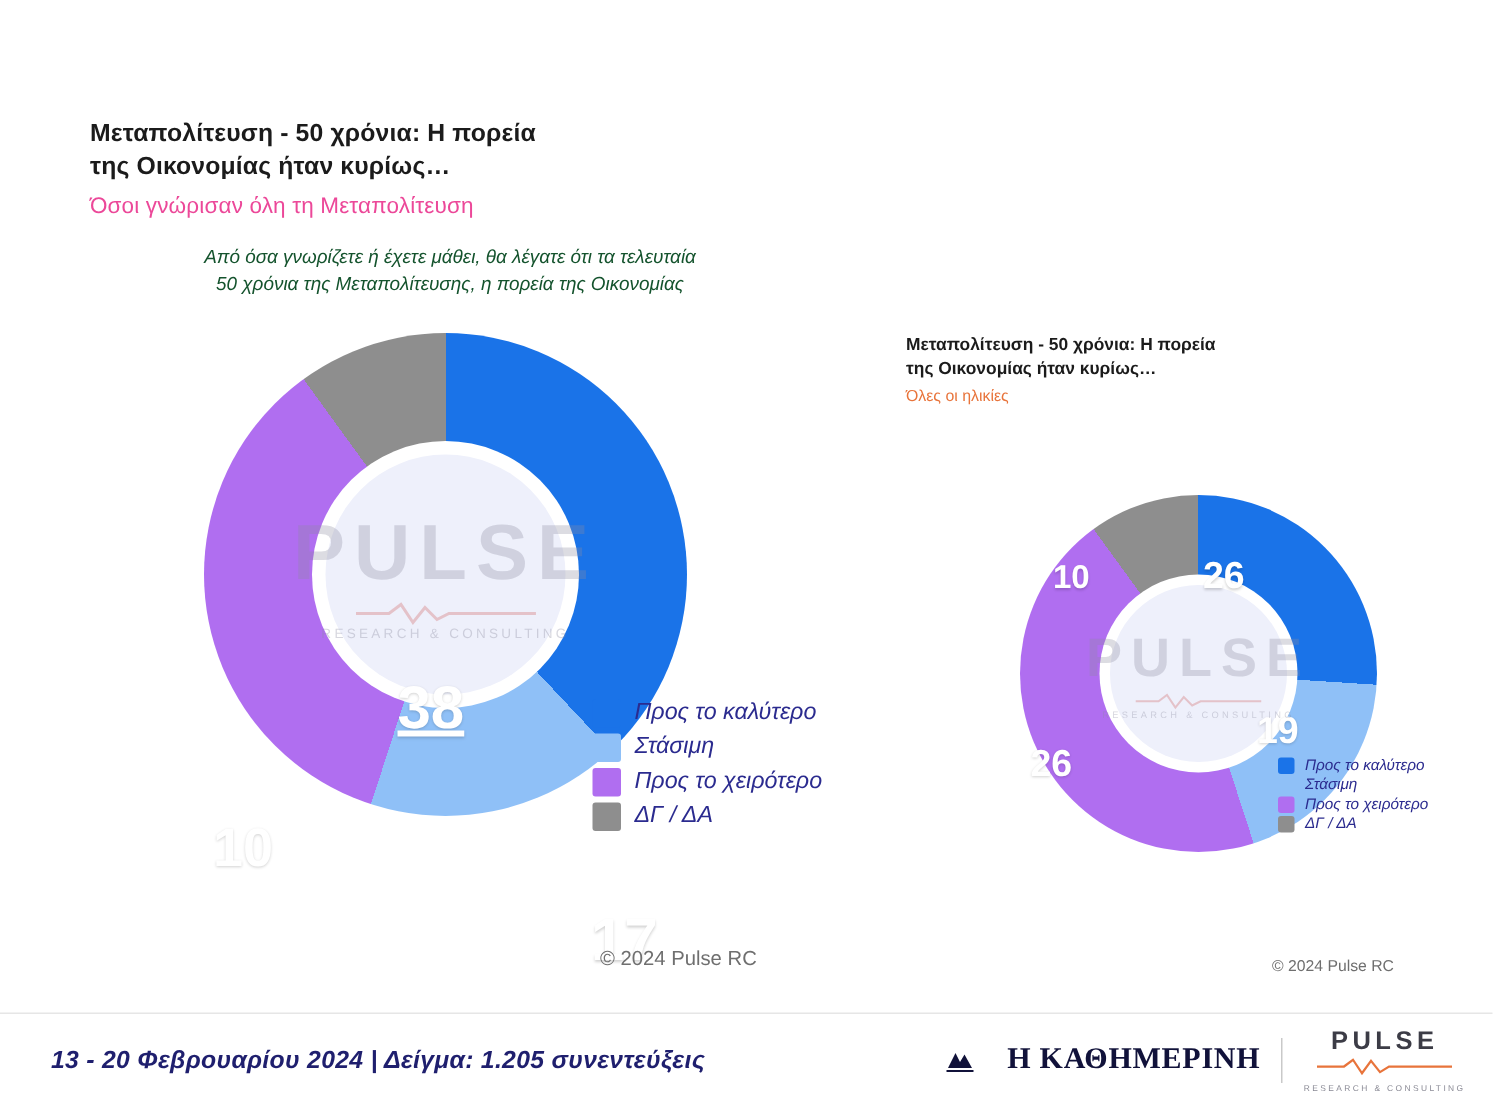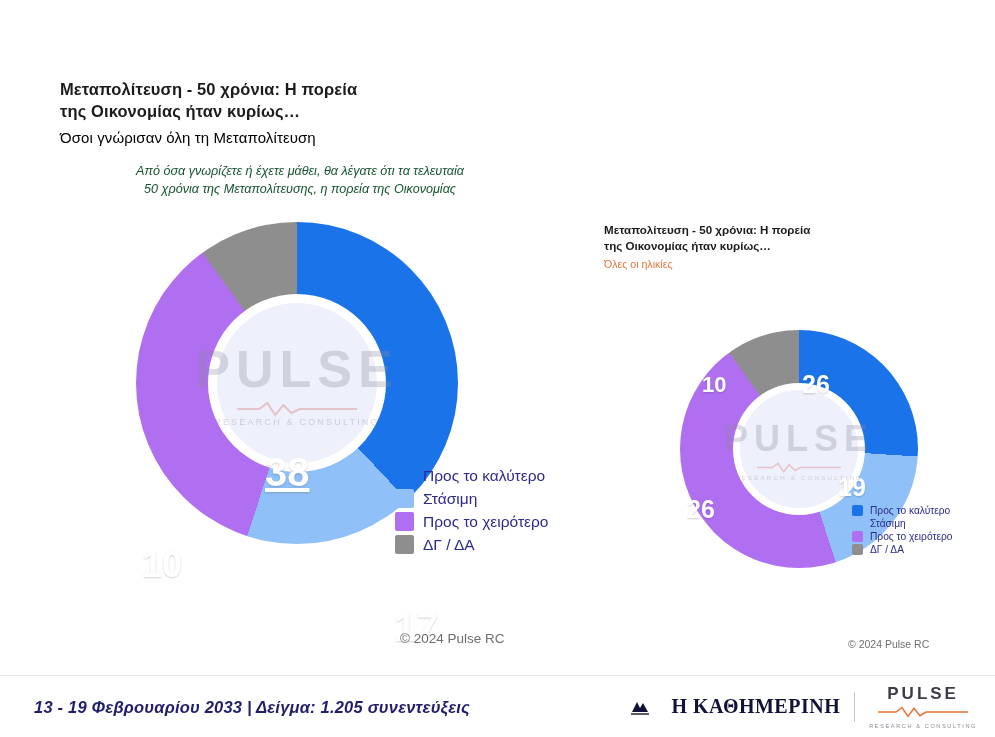--- a/index.html
+++ b/index.html
@@ -21,21 +21,21 @@
   }
   .title-main {
     font-size: 16.5px;
     font-weight: bold;
     color: #1b1b1b;
     line-height: 1.35;
     letter-spacing: .1px;
   }
   .subtitle-main {
     font-size: 15px;
-    color: #000000;
+    color: #ec4899;
     margin-top: 6px;
     letter-spacing: .1px;
   }
   .question-main {
     margin-top: 16px;
     font-size: 12.6px;
     font-style: italic;
     color: #14532d;
     text-align: center;
     line-height: 1.45;
@@ -102,21 +102,21 @@
     letter-spacing: 6px;
   }
   .wm-sub {
     color: rgba(140,140,160,.35);
     letter-spacing: 2.2px;
   }
   .wm-pulse-line { display:block; margin: 2px auto 0; }
 
   
   .legend { position: absolute; }
-  .legend-row { display: flex; align-items: flex-end; margin-bottom: 3px; }
+  .legend-row { display: flex; align-items: flex-start; margin-bottom: 3px; font-style: italic; }
   .legend-swatch {
     display: inline-block;
     border-radius: 2px;
     flex: 0 0 auto;
   }
   .legend-label { color: #2b2b8f; }
 
   .legend-main .legend-swatch { width: 19px; height: 19px; margin-right: 9px; }
   .legend-main .legend-label { font-size: 15.5px; }
   .legend-main .legend-row { margin-bottom: 4px; }
@@ -275,21 +275,21 @@
   </div>
   <div class="legend-row">
     <span class="legend-swatch" id="sw-s-3" style="background: rgb(142, 142, 142);"></span>
     <span class="legend-label">ΔΓ / ΔΑ</span>
   </div>
 </div>
 
 <div class="copyright" id="copyright-second">© 2024 Pulse RC</div>
 
 <div id="footer-bar"></div>
-<div id="footer-text">13 - 19  Φεβρουαρίου  2033  |  Δείγμα:  1.205 συνεντεύξεις</div>
+<div id="footer-text">13 - 20  Φεβρουαρίου  2024  |  Δείγμα:  1.205 συνεντεύξεις</div>
 <div id="footer-logos">
   <div class="kath-logo">
     <svg width="22" height="22" viewBox="0 0 22 22">
       <path d="M3 16 L8 6 L11 12 L14 7 L19 16 Z" fill="#11123a"></path>
       <path d="M2 18 H20" stroke="#11123a" stroke-width="1.4"></path>
     </svg>
     <span>Η ΚΑΘΗΜΕΡΙΝΗ</span>
   </div>
   <div class="logo-divider"></div>
   <div class="pulse-logo">

